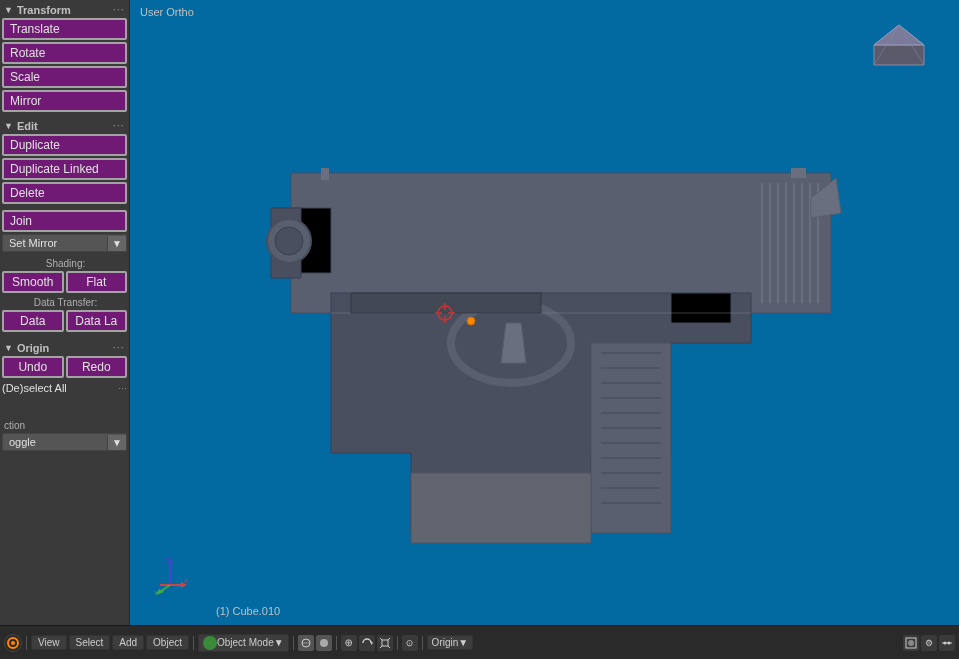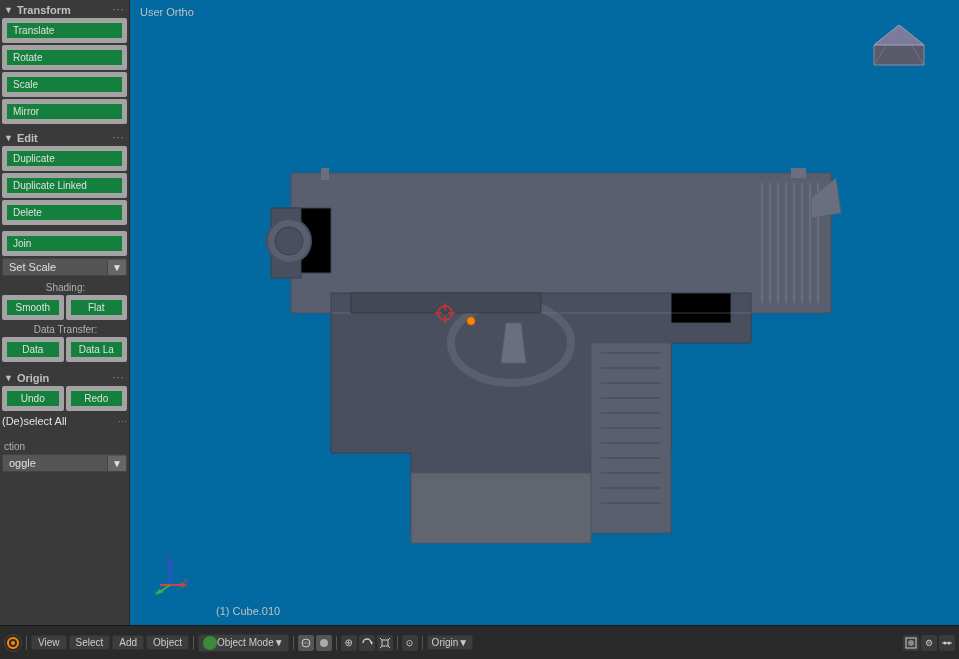--- a/index.html
+++ b/index.html
@@ -52,25 +52,25 @@
     .section-header .dots {
       margin-left: auto;
       color: #888;
       letter-spacing: 1px;
       font-size: 9px;
     }
 
     .btn {
       display: block;
       width: 100%;
-      background: #15803d;
-      border: 5px solid #a3a3a3;
+      background: #701a75;
+      border: 2px solid #a3a3a3;
       border-radius: 2px;
       color: #e0e0e0;
-      font-size: 10px;
+      font-size: 12px;
       padding: 2px 6px;
       margin-bottom: 2px;
       cursor: pointer;
       text-align: left;
     }
 
     .btn-row {
       display: flex;
       gap: 2px;
       margin-bottom: 2px;
@@ -271,21 +271,21 @@
       <span class="dots">···</span>
     </div>
 
     <button class="btn">Duplicate</button>
     <button class="btn">Duplicate Linked</button>
     <button class="btn">Delete</button>
     <div class="section-divider"></div>
     <button class="btn">Join</button>
 
     <div class="btn-select">
-      <span class="btn-select-text">Set Scale</span>
+      <span class="btn-select-text">Set Mirror</span>
       <span class="btn-select-arrow">▼</span>
     </div>
 
     <div class="section-divider"></div>
 
     <div class="label-small">Shading:</div>
     <div class="btn-row">
       <button class="btn">Smooth</button>
       <button class="btn">Flat</button>
     </div>
@@ -302,21 +302,21 @@
       <span class="arrow">▼</span>
       <span>Origin</span>
       <span class="dots">···</span>
     </div>
 
     <div class="btn-row">
       <button class="btn">Undo</button>
       <button class="btn">Redo</button>
     </div>
 
-    <div style="display:flex; align-items:center; margin-bottom:2px;">
+    <div style="display:flex; align-items:center; margin-bottom:14px;">
       <span style="font-size:11px; color:#e0e0e0;">(De)select All</span>
       <span style="margin-left:auto; color:#888; font-size:9px;">···</span>
     </div>
 
     <div class="section-divider"></div>
     <div class="section-divider"></div>
     <div class="section-divider"></div>
 
     <div style="font-size:10px; color:#b0b0b0; padding-left:2px; margin-bottom:2px;">ction</div>
 

